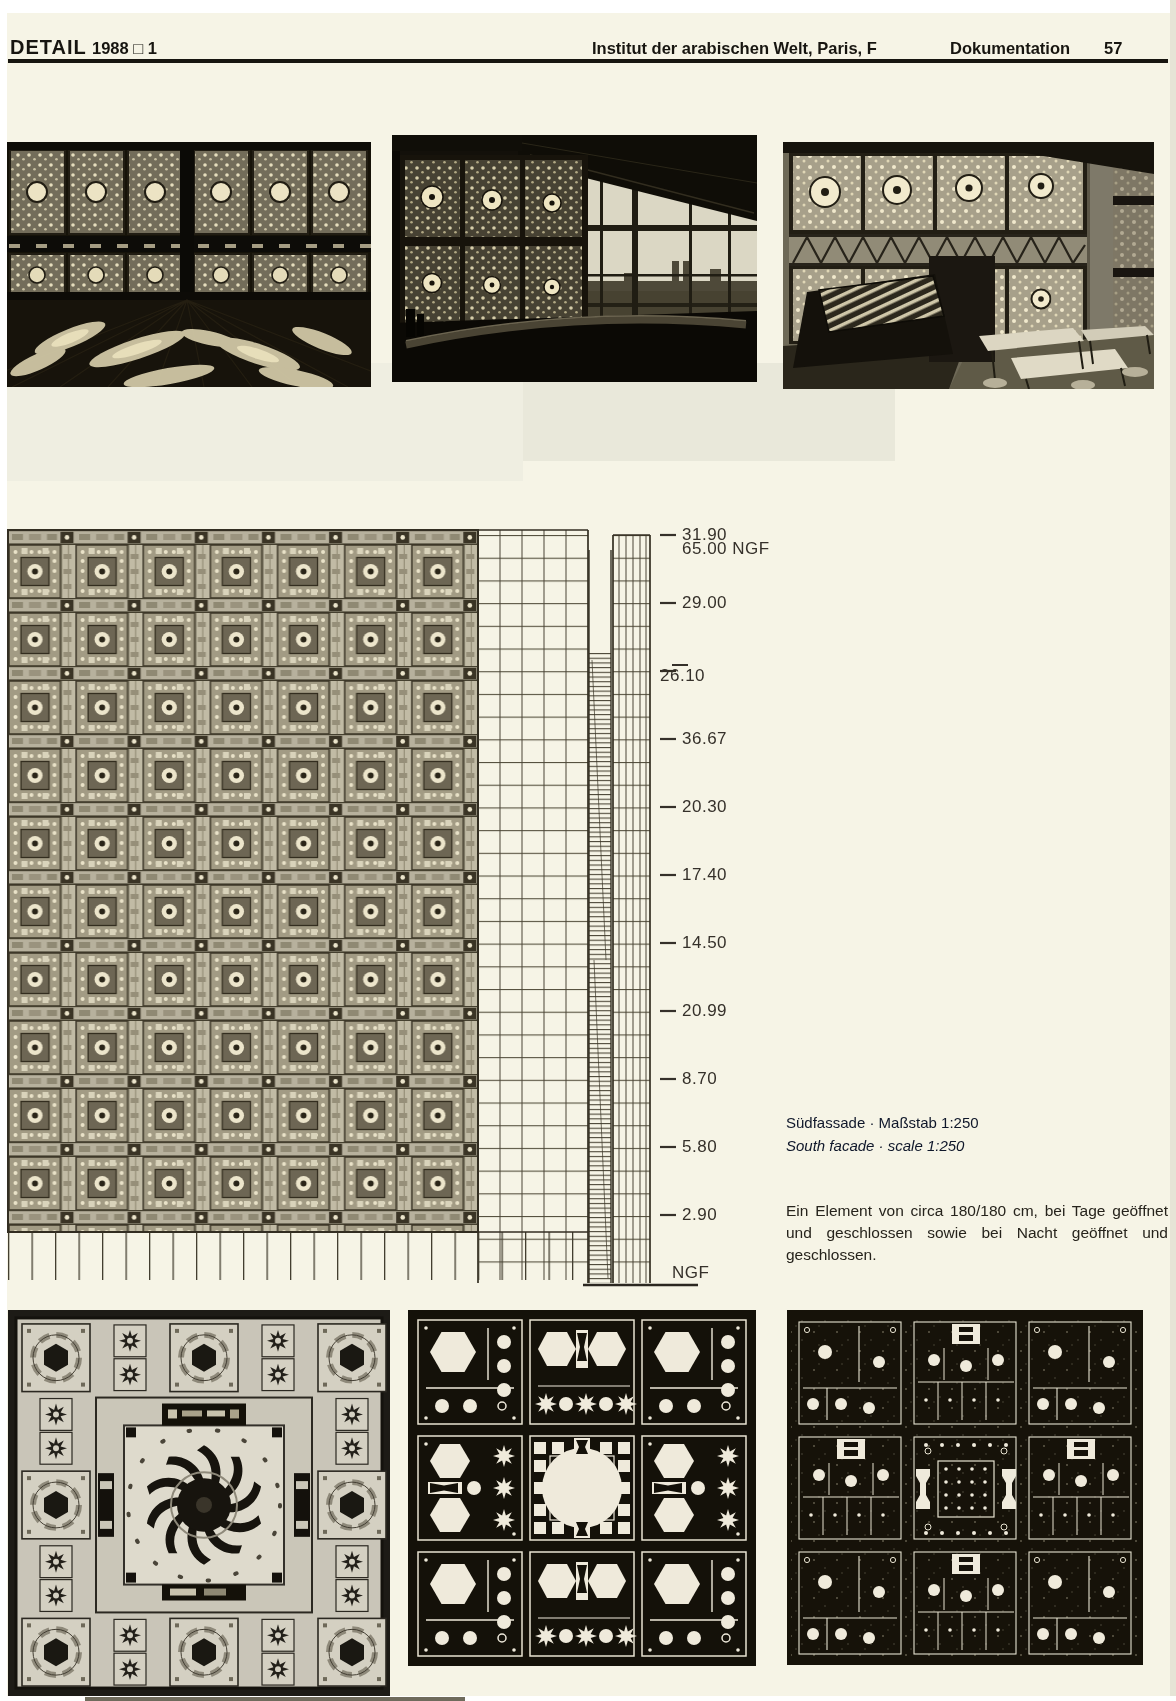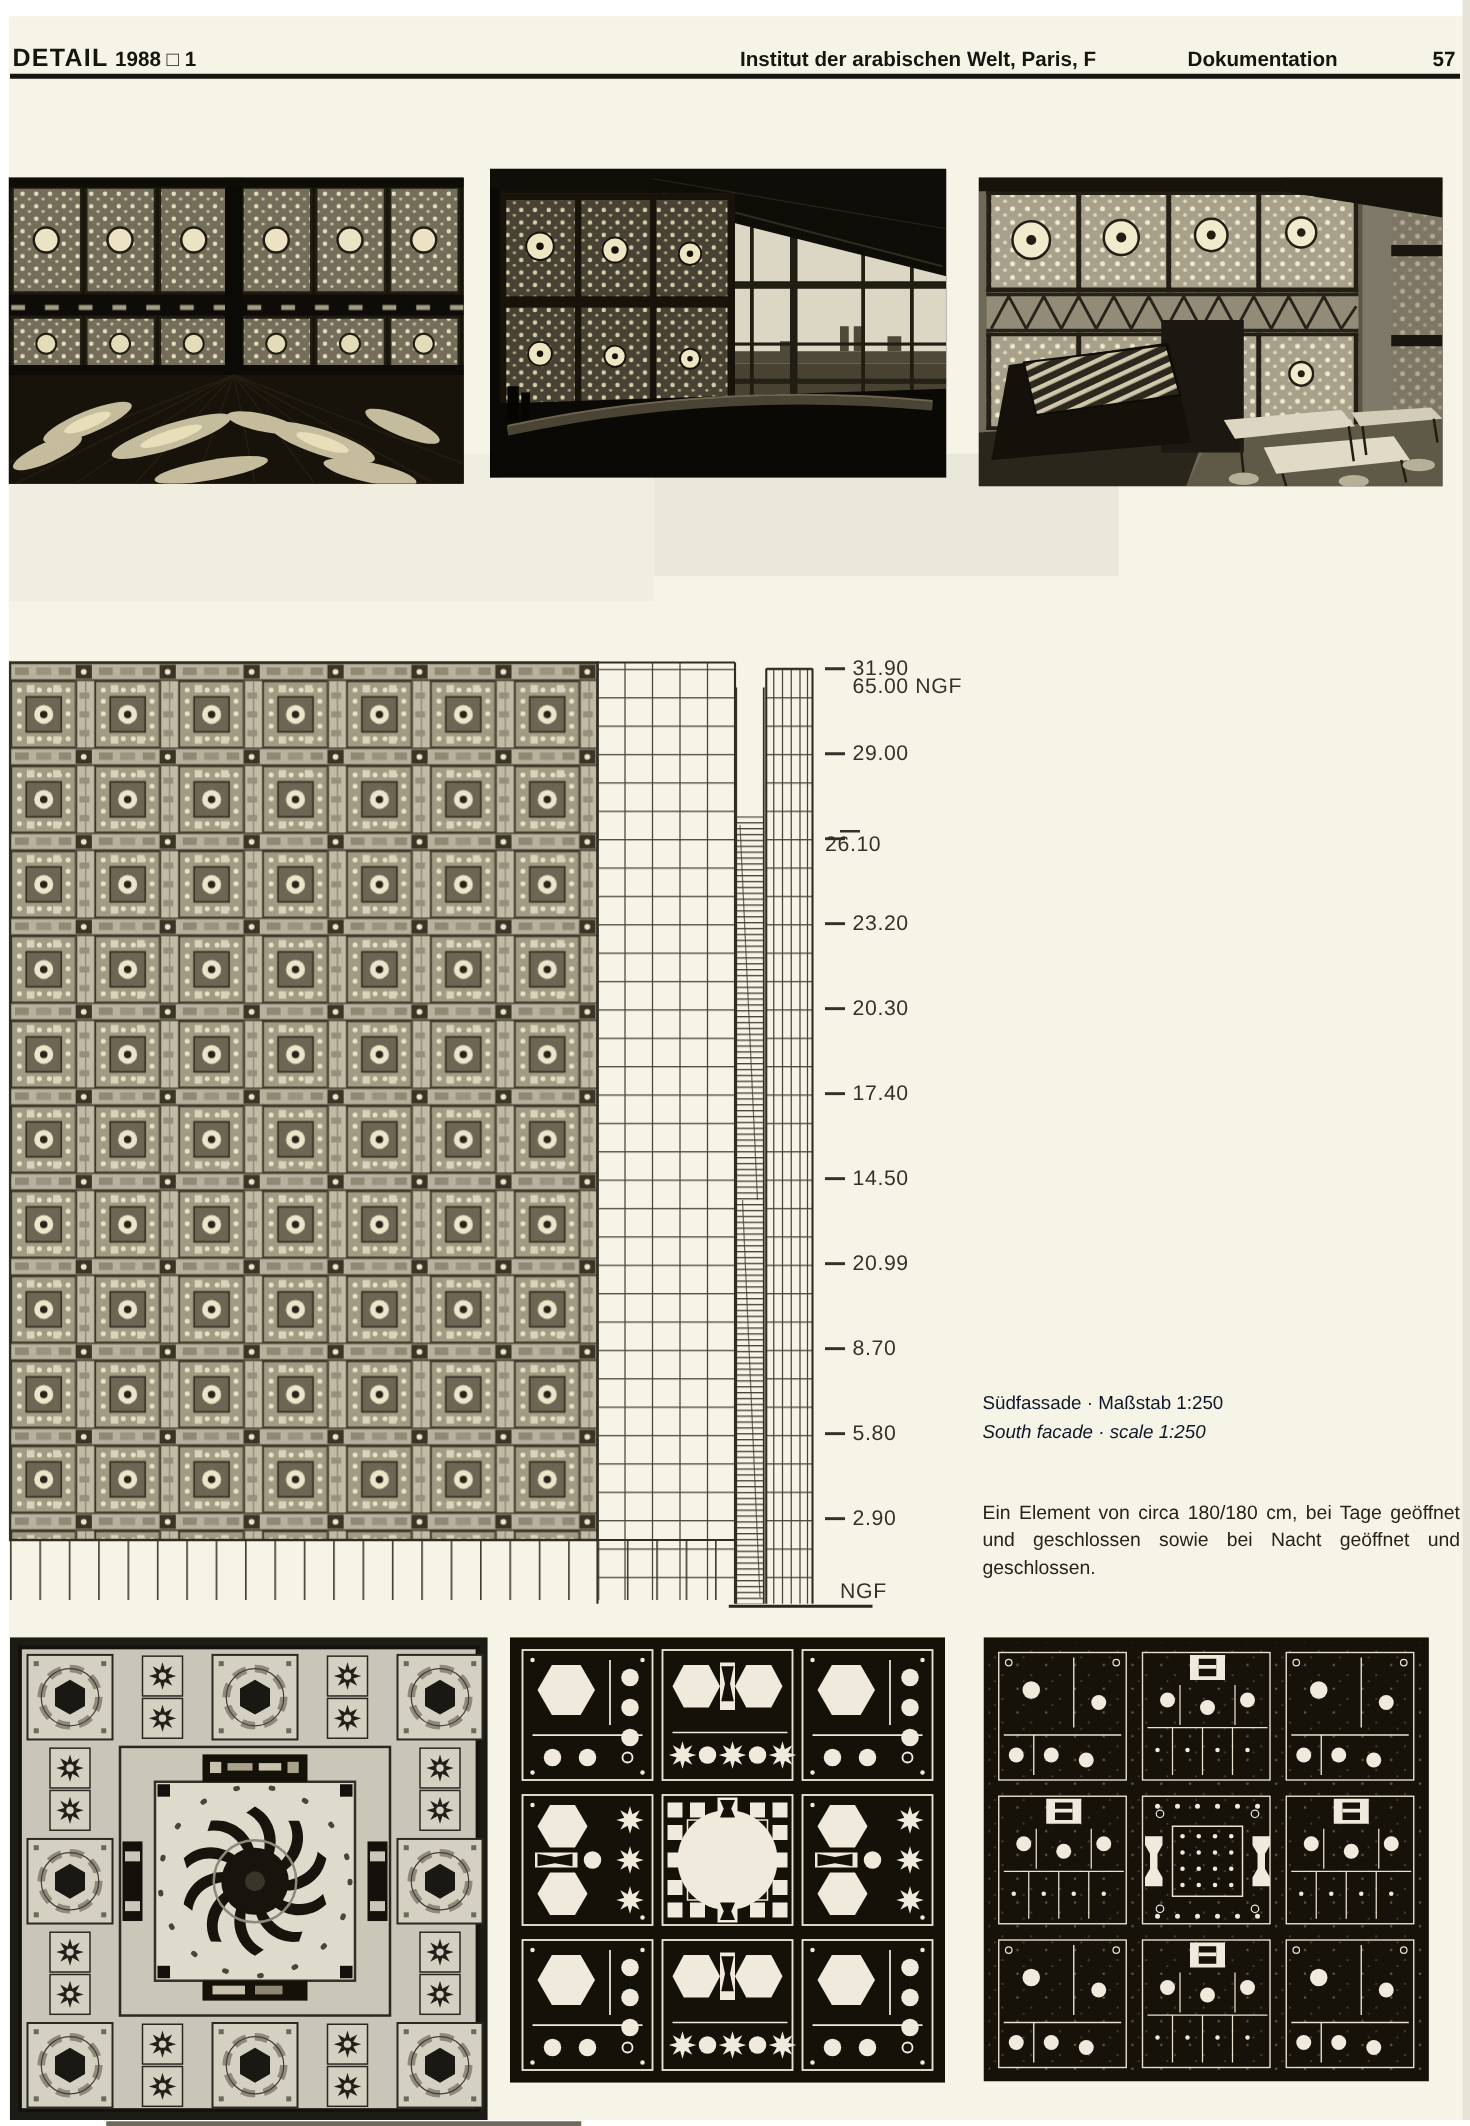--- a/index.html
+++ b/index.html
@@ -27,21 +27,21 @@
 
 <div class="page">
 
   <div class="abs band" style="left:0;top:363px;width:523px;height:118px;background:#efeee1;"></div>
   <div class="abs band" style="left:523px;top:363px;width:372px;height:98px;background:#e9e8da;"></div>
 
   <span class="abs hdr logo" style="left:10px;top:36px;">DETAIL</span>
   <span class="abs hdr hmid" style="left:92px;top:39px;">1988 □ 1</span>
   <span class="abs hdr hmid" style="left:592px;top:39px;">Institut der arabischen Welt, Paris, F</span>
   <span class="abs hdr hmid" style="left:950px;top:39px;">Dokumentation</span>
-  <span class="abs hdr hmid" style="left:1146px;top:39px;">57</span>
+  <span class="abs hdr hmid" style="left:1104px;top:39px;">57</span>
   <div class="abs rule" style="left:8px;top:59px;width:1160px;height:3.5px;"></div>
 
   <figure class="abs photo" style="left:4px;top:142px;width:367px;height:245px;">
     <svg viewBox="0 0 367 245" preserveAspectRatio="none">
       <defs>
         <pattern id="pd1" width="11" height="10" patternUnits="userSpaceOnUse">
           <rect width="11" height="10" fill="#736d5a"></rect>
             <circle cx="3" cy="3" r="1.8" fill="#e5ddbd"></circle>
             <circle cx="8.5" cy="7.2" r="1.3" fill="#c9c1a2"></circle>
         </pattern>
@@ -397,21 +397,21 @@
   <div class="lvl" style="top:596px;">
       <span class="tick"></span>
       <span>29.00</span>
     </div>
   <div class="lvl" style="top:664px;flex-direction:column;">
       <span class="tick"></span>
       <span>26.10</span>
     </div>
   <div class="lvl" style="top:732px;">
       <span class="tick"></span>
-      <span>23.20</span>
+      <span>36.67</span>
     </div>
   <div class="lvl" style="top:800px;justify-content:flex-end;">
       <span class="tick"></span>
       <span>20.30</span>
     </div>
   <div class="lvl" style="top:868px;">
       <span class="tick"></span>
       <span>17.40</span>
     </div>
   <div class="lvl" style="top:936px;">

